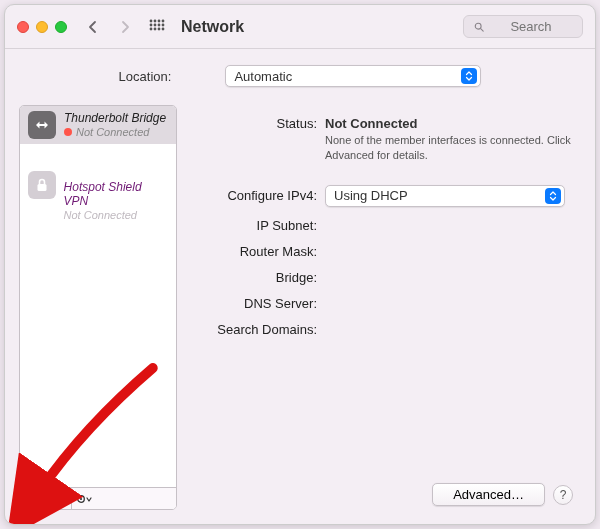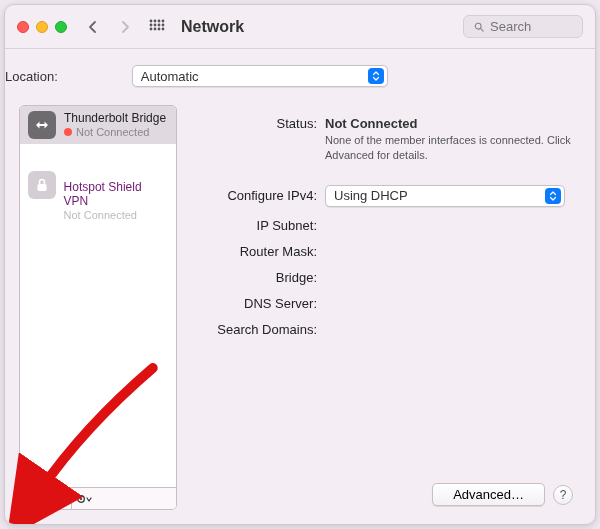--- a/index.html
+++ b/index.html
@@ -36,25 +36,25 @@
     .nav-btn { width:24px; height:24px; display:flex; align-items:center; justify-content:center; color:#555; border-radius:5px; }
     .nav-btn.disabled { color:#c2bbc2; }
     .grid-icon svg { display:block; }
     .title { font-weight:600; font-size:16px; margin-left:4px; flex:0 0 auto; }
     .spacer { flex:1; }
     .search {
       display:flex; align-items:center; gap:6px;
       background:#eae3ea; border:1px solid #d5cfd5; border-radius:6px;
       padding:3px 10px; width:120px; color:#8a848a;
     }
-    .search input { border:none; outline:none; background:transparent; font-size:13px; width:100%; color:#0369a1; }
+    .search input { border:none; outline:none; background:transparent; font-size:13px; width:100%; color:#0369a1;text-align:center; }
 
     
     .location-row {
-      display:flex; align-items:center; gap:26px;
+      display:flex; align-items:center; justify-content:center; gap:6px;
       padding: 16px 0 14px 0;
     }
     .label-right { text-align:right; }
     .select {
       display:flex; align-items:center; justify-content:space-between;
       background:#fff; border:1px solid #c8c2c8; border-radius:5px;
       padding:2px 3px 2px 8px; height:22px;
       box-shadow: 0 0.5px 1px rgba(0,0,0,0.08);
     }
     .select.loc { width:256px;margin-left:48px; }
@@ -72,20 +72,21 @@
     .sidebar {
       width:158px; flex:0 0 158px;
       display:flex; flex-direction:column;
       border:1px solid #c6c0c6; border-radius:5px;
       background:#fff; overflow:hidden;
     }
     .svc-list { flex:1; }
     .svc {
       display:flex; align-items:center; padding:5px 8px; gap:8px;
       border-bottom: none;
+      font-style: italic;
     }
     .svc.selected { background:#e0dae0; }
     .svc .iconbox {
       width:28px; height:28px; border-radius:6px; display:flex; align-items:center; justify-content:center;
     }
     .iconbox.dark { background:#6e6b6e; color:#fff; }
     .iconbox.light { background:#d4ced4; color:#fff; }
     .svc .texts { line-height:1.15; }
     .svc .name { font-size:12px; color:#222; }
     .svc .status { font-size:11px; color:#888; display:flex; align-items:center; gap:4px; }

